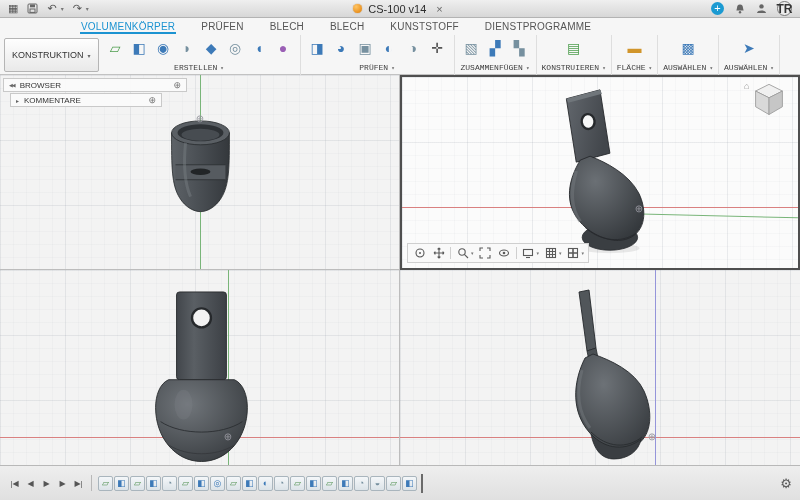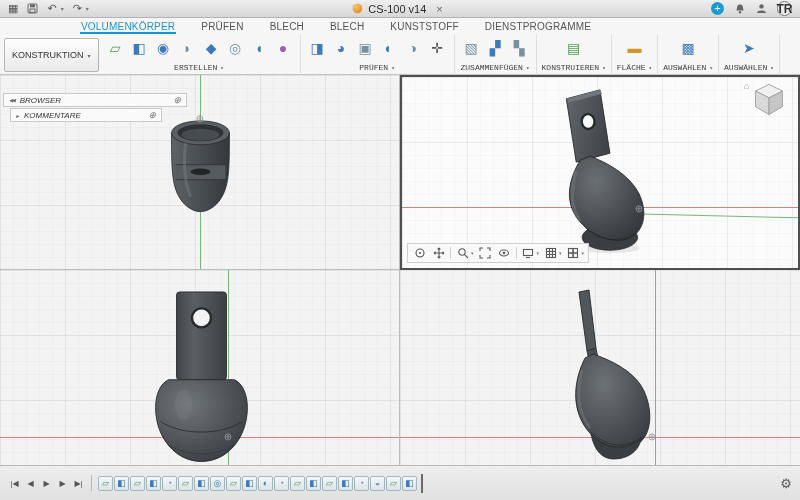--- a/index.html
+++ b/index.html
@@ -62,21 +62,21 @@
 
   
   .nav-toolbar { position:absolute; left:5px; bottom:5px; display:flex; align-items:center; gap:4px;
                  background:rgba(248,248,248,0.92); border:1px solid #cfcfcf; padding:2px 4px; z-index:4; }
   .nav-btn { width:15px; height:14px; display:flex; align-items:center; justify-content:center; }
   .nav-btn svg { stroke:#5a5a5a; fill:none; stroke-width:1.1; }
   .nav-sep { width:1px; height:12px; background:#cfcfcf; }
   .nav-caret { font-size:5px; color:#777; margin-left:-3px; }
 
   
-  .browser-panel { position:absolute; top:18px; left:3px; width:184px; z-index:6; font-size:8px;font-style:italic; }
+  .browser-panel { position:absolute; top:3px; left:3px; width:184px; z-index:6; font-size:8px; }
   .browser-row { height:14px; display:flex; align-items:center; gap:5px; padding:0 5px;
                  background:rgba(250,250,250,0.95); border:1px solid #c9c9c9; color:#333; }
   .browser-row.sub { width:152px; margin-left:7px; margin-top:1px; }
   .browser-chevrons { font-size:5px; color:#666; letter-spacing:-1px; }
   .browser-expand { font-size:6px; color:#666; }
   .browser-plus { margin-left:auto; font-size:9px; color:#787878; }
 
   
   .timeline { position:absolute; left:0; right:0; bottom:0; height:35px; background:linear-gradient(#eeeeee,#e0e0e0);
               border-top:1px solid #b8b8b8; display:flex; align-items:center; padding:0 8px; z-index:20; }

